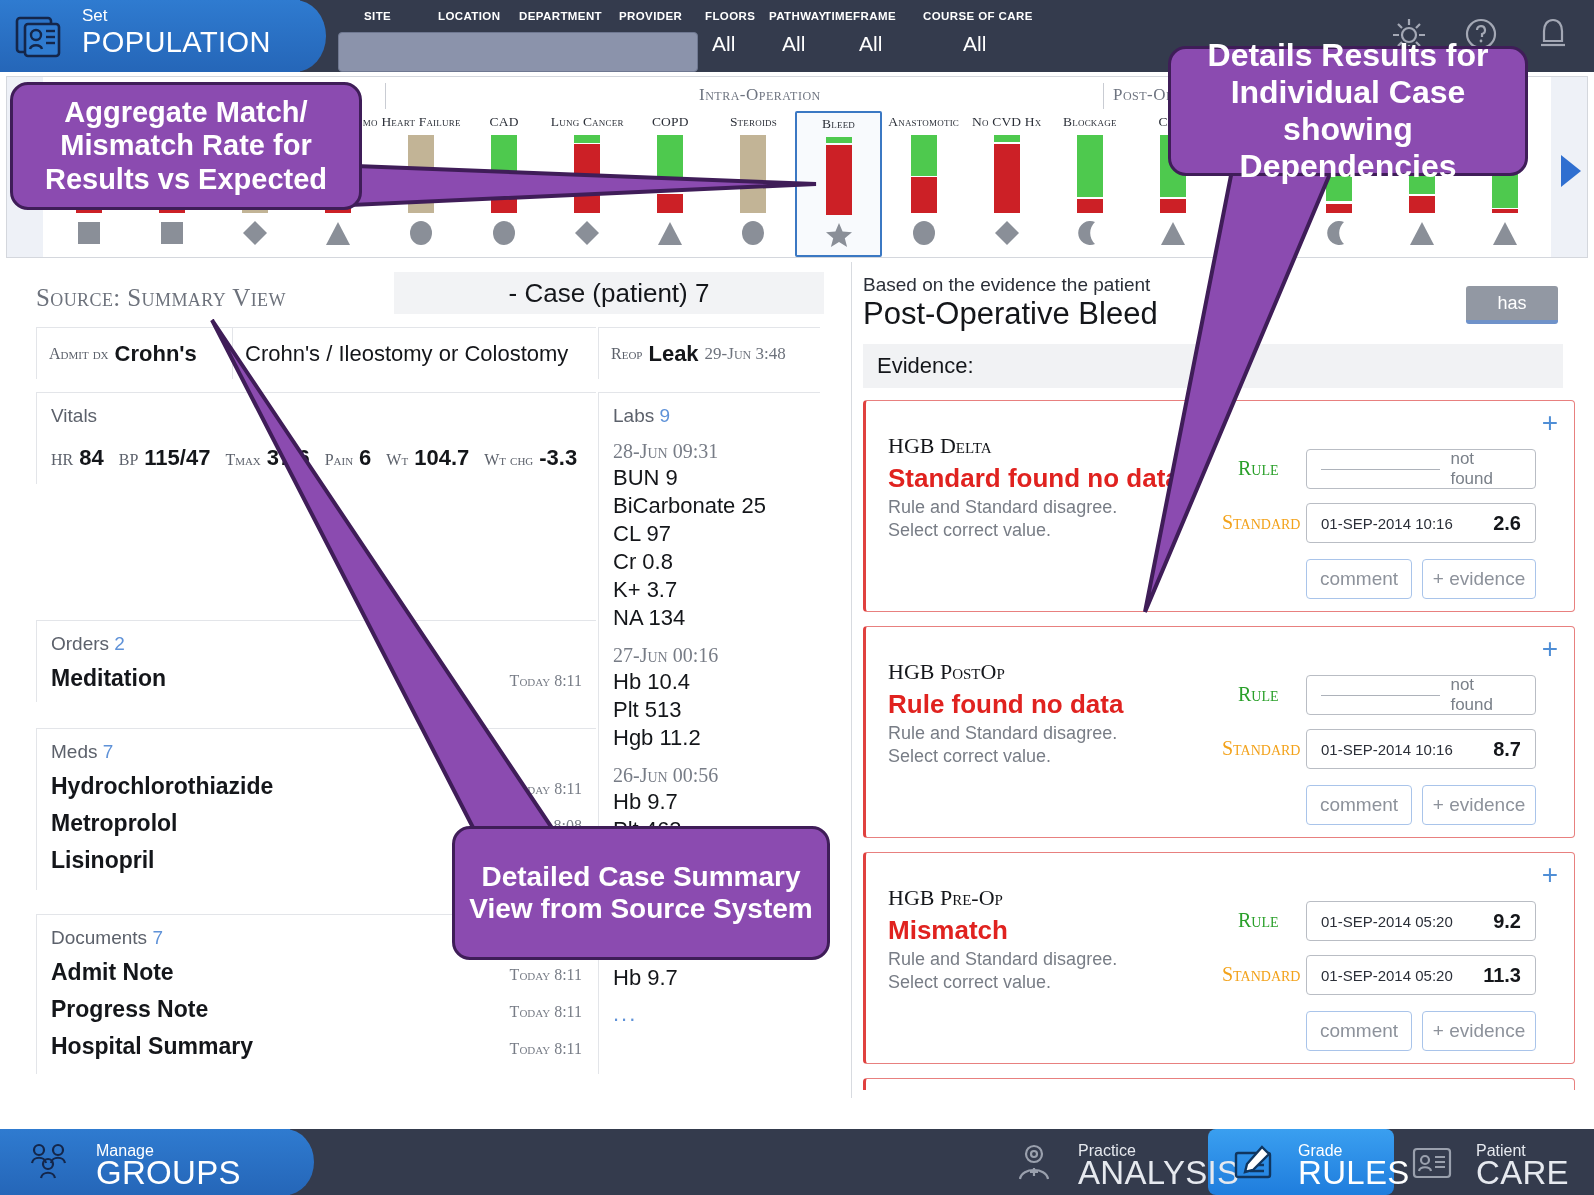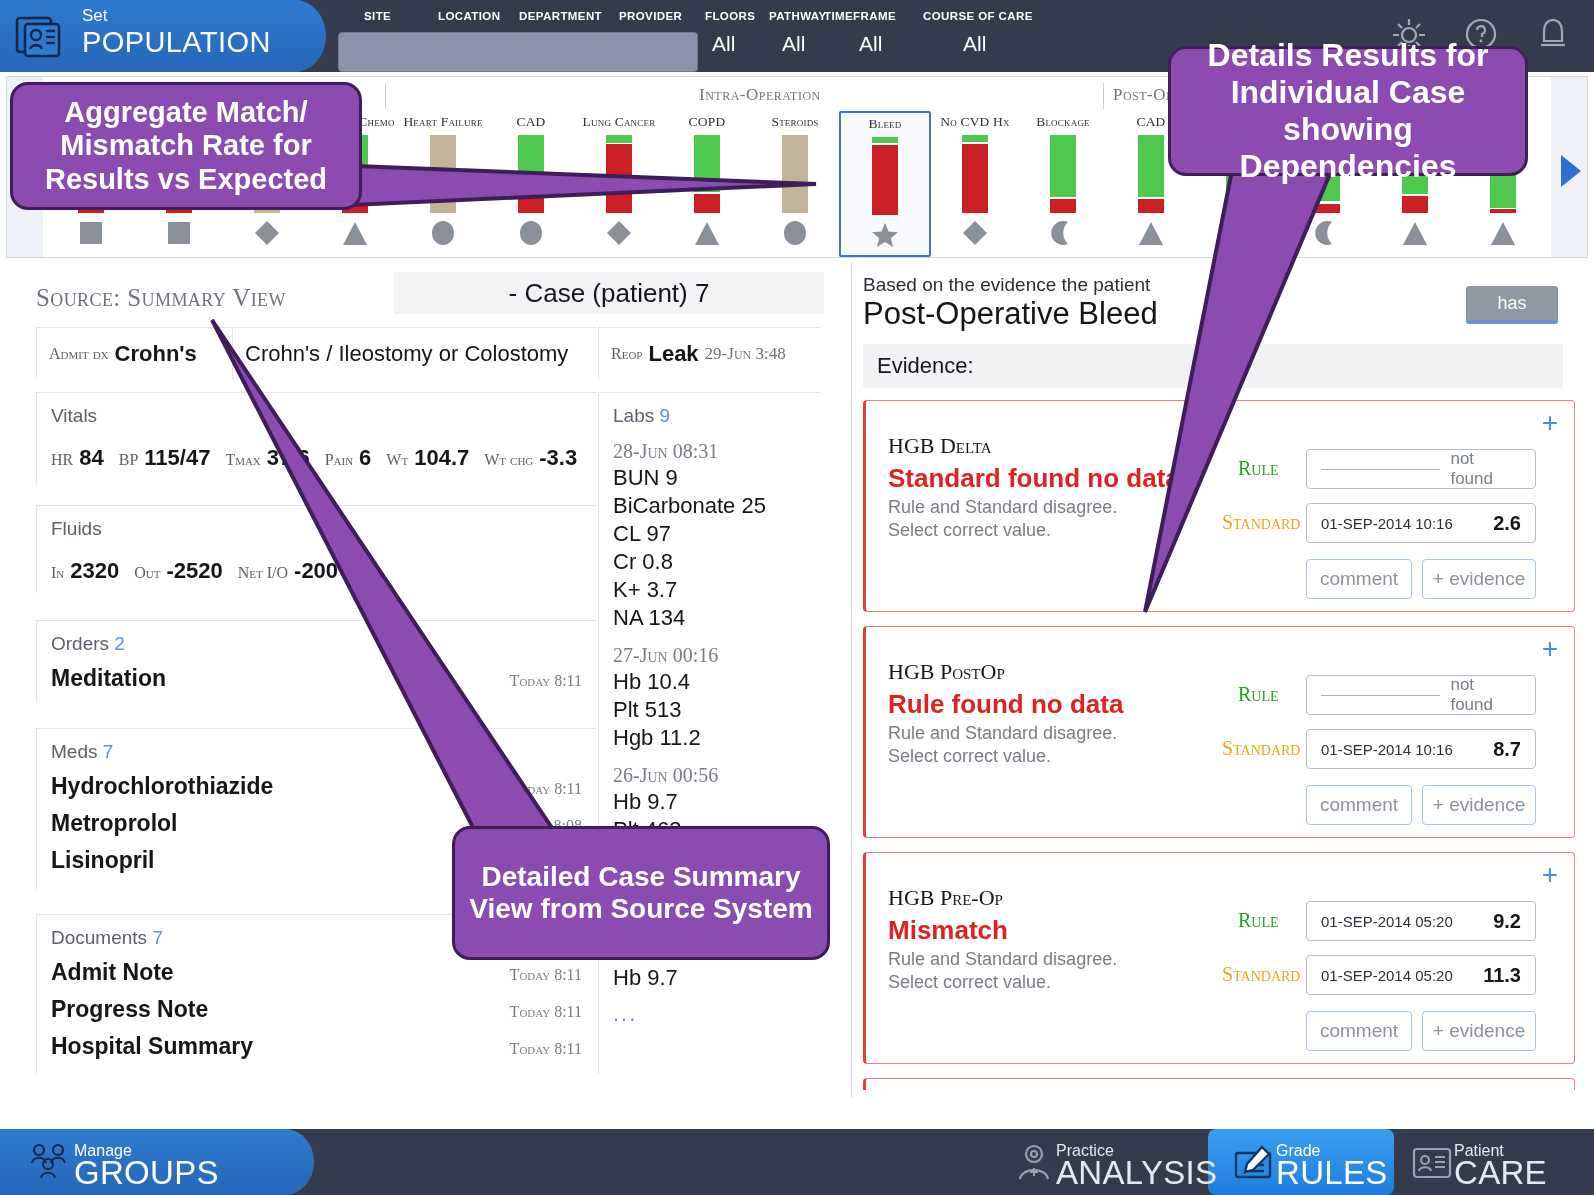--- a/index.html
+++ b/index.html
@@ -189,21 +189,21 @@
     font-size:19px; color:#8d929b; background:#fff;
   }
 
   
   .botbar { position:absolute; left:0; bottom:0; width:1594px; height:66px; background:#343b4d; }
   .bot-blue { position:absolute; left:0; top:0; width:290px; height:66px;
               background:linear-gradient(180deg,#2f7bd0,#2566b8); }
   .bot-blue:after{ content:""; position:absolute; right:-24px; top:0; width:48px; height:66px;
               background:linear-gradient(180deg,#2f7bd0,#2566b8);
               border-radius:0 60% 60% 0 / 0 50% 50% 0;}
-  .bot-item { position:absolute; display:flex; align-items:center; gap:0; }
+  .bot-item { position:absolute; display:flex; align-items:center; gap:22px; }
   .bot-lbls .s { font-size:16px; line-height:17px; }
   .bot-lbls .b { font-size:33px; line-height:28px; letter-spacing:.3px; }
   .bot-active { position:absolute; top:0; height:66px; width:186px;
                 background:linear-gradient(180deg,#3a9ff0,#1f7ddd); border-radius:8px; }
 
   
   .callout {
     position:absolute; background:#8b4bb0; border:3px solid #3f1d58;
     border-radius:18px; color:#fff; font-weight:bold; text-align:center;
     display:flex; align-items:center; justify-content:center;
@@ -388,20 +388,30 @@
             </svg></div>
         </div>
         <div class="col sel">
           <div class="cname">Bleed</div>
           <div class="barwrap">
             <div class="bar" style="height:8%;bottom:auto;top:0;background:#4ec94e"></div>
             <div class="bar" style="height:90%;background:#cc2026"></div>
           </div>
           <div class="shape"><svg width="26" height="26">
               <polygon points="13,1 16.6,9.6 26,10.2 18.8,16.3 21.1,25 13,20.1 4.9,25 7.2,16.3 0,10.2 9.4,9.6" fill="#8a8f98"></polygon>
+            </svg></div>
+        </div>
+        <div class="col">
+          <div class="cname">Anastomotic</div>
+          <div class="barwrap">
+            <div class="bar" style="height:52%;bottom:auto;top:0;background:#4ec94e"></div>
+            <div class="bar" style="height:46%;background:#cc2026"></div>
+          </div>
+          <div class="shape"><svg width="26" height="26">
+              <ellipse cx="13" cy="13" rx="11" ry="12" fill="#8a8f98"></ellipse>
             </svg></div>
         </div>
         <div class="col">
           <div class="cname">No CVD Hx</div>
           <div class="barwrap">
             <div class="bar" style="height:9%;bottom:auto;top:0;background:#4ec94e"></div>
             <div class="bar" style="height:89%;background:#cc2026"></div>
           </div>
           <div class="shape"><svg width="26" height="26">
               <polygon points="13,1 25,13 13,25 1,13" fill="#8a8f98"></polygon>
@@ -514,37 +524,20 @@
             <span class="lab-sm">Wt</span>
             <span class="val-bd">104.7</span>
           </span>
           <span class="kv">
             <span class="lab-sm">Wt chg</span>
             <span class="val-bd">-3.3</span>
           </span>
         </div>
     </div>
 
-    <div class="card fl">
-      <div class="card-h" style="padding:12px 0 0 14px">Fluids</div>
-      <div class="kvline" id="fluids-line">
-          <span class="kv">
-            <span class="lab-sm">In</span>
-            <span class="val-bd">2320</span>
-          </span>
-          <span class="kv">
-            <span class="lab-sm">Out</span>
-            <span class="val-bd">-2520</span>
-          </span>
-          <span class="kv">
-            <span class="lab-sm">Net I/O</span>
-            <span class="val-bd">-200</span>
-          </span>
-        </div>
-    </div>
 
     <div class="card ord">
       <div class="card-h" style="padding:12px 0 0 14px">
         <span>Orders</span>
         <span class="pill-ct">2</span>
       </div>
       <div id="orders-list">
           <div class="row-it">
             <span class="nm">Meditation</span>
             <span class="tm">Today 8:11</span>
@@ -593,21 +586,21 @@
           </div>
         </div>
     </div>
 
     <div class="labsbox">
       <div class="card-h">
         <span>Labs</span>
         <span class="pill-ct">9</span>
       </div>
       <div id="labs-list">
-          <div class="lab-date">28-Jun 08:31</div>
+          <div class="lab-date">28-Jun 09:31</div>
           <div class="lab-val">BUN  9</div>
           <div class="lab-val">BiCarbonate  25</div>
           <div class="lab-val">CL  97</div>
           <div class="lab-val">Cr  0.8</div>
           <div class="lab-val">K+  3.7</div>
           <div class="lab-val">NA  134</div>
           <div class="lab-date">27-Jun 00:16</div>
           <div class="lab-val">Hb  10.4</div>
           <div class="lab-val">Plt  513</div>
           <div class="lab-val">Hgb  11.2</div>

